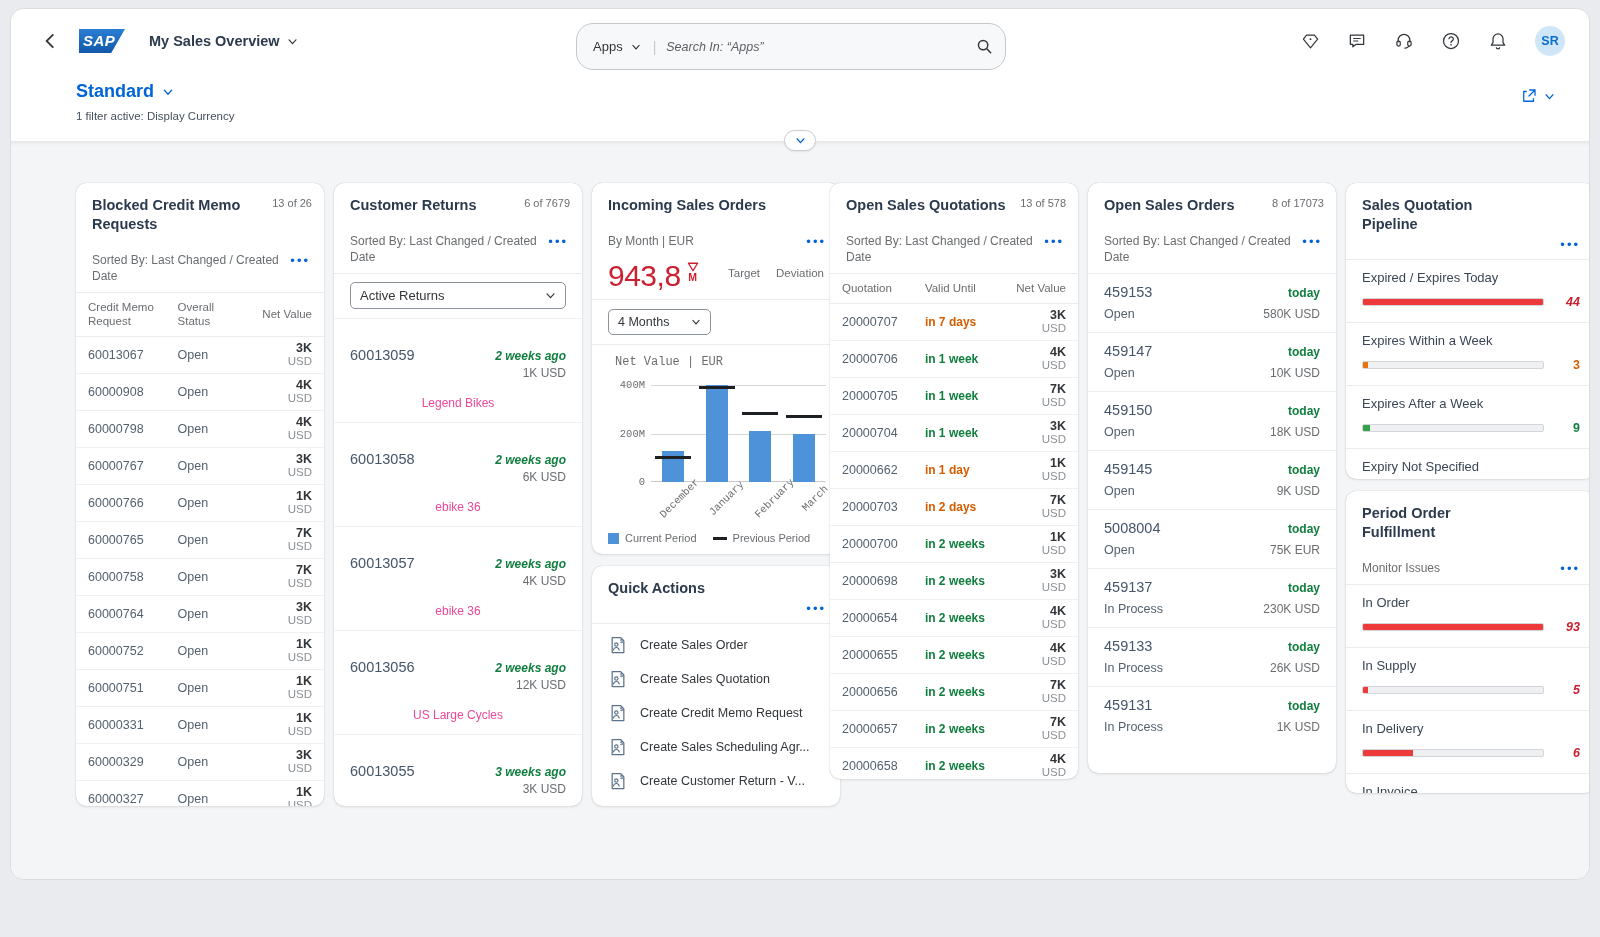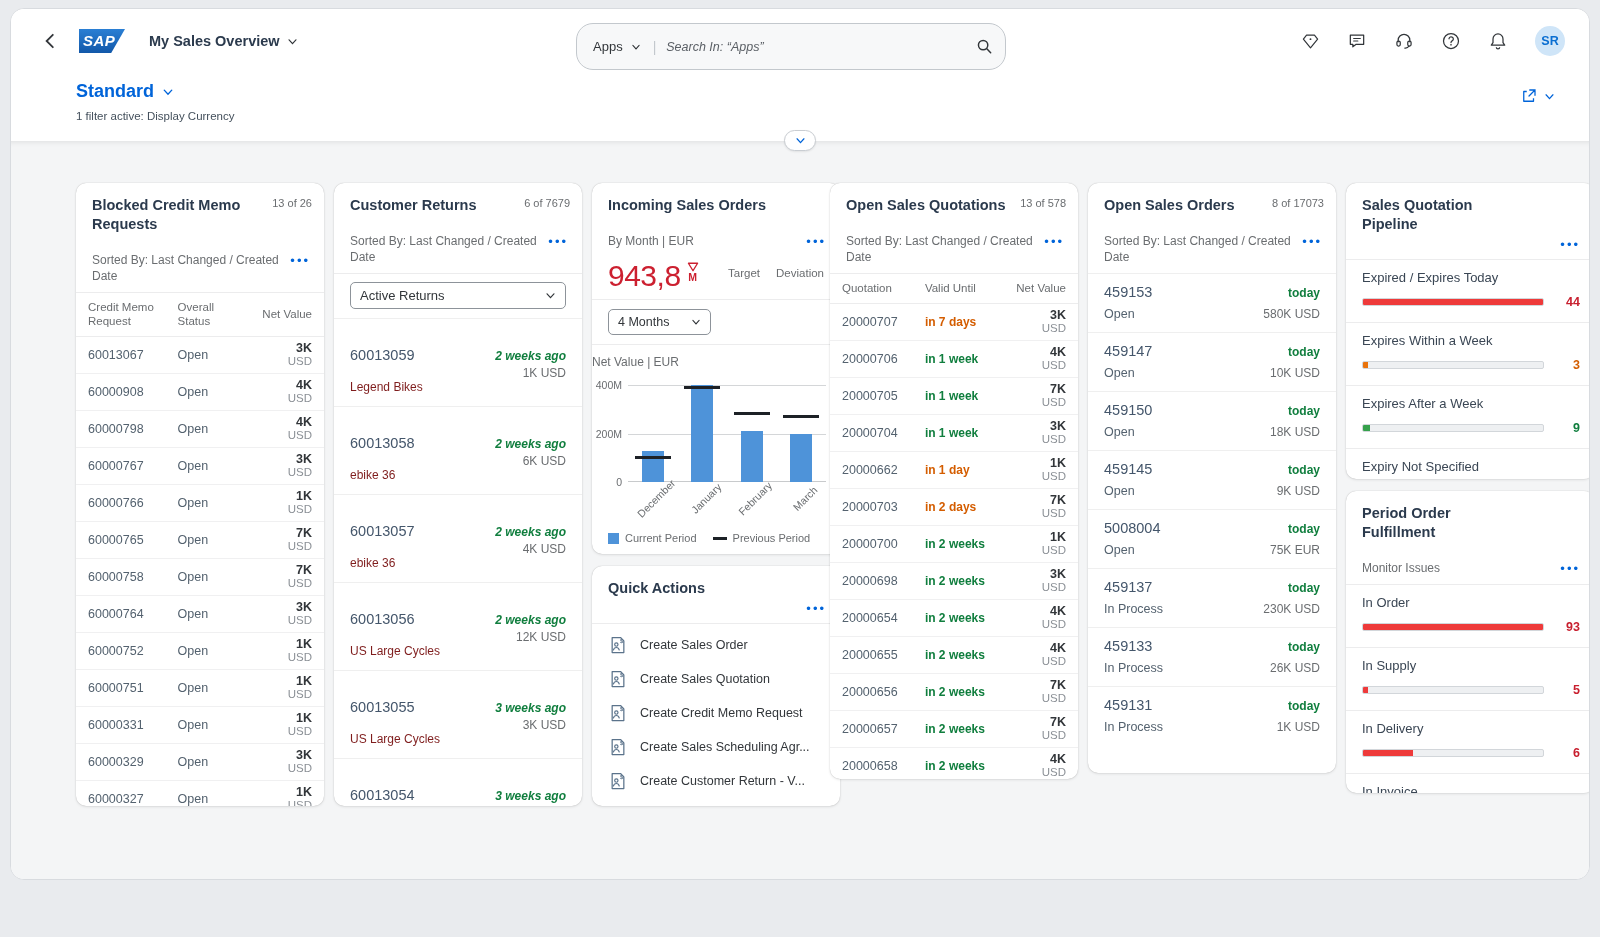--- a/index.html
+++ b/index.html
@@ -46,51 +46,51 @@
   .tbl-head { display:flex; padding:7px 12px; font-size:11.5px; color:#6a6d70; border-top:1px solid #ececed; border-bottom:1px solid #ececed; line-height:1.25; align-items:center; }
   .trow { display:flex; align-items:center; padding:3px 12px; min-height:37px; border-bottom:1px solid #f0f0f1; cursor:pointer; }
   .cA { width:40%; } .cB { width:28%; } .cC { width:32%; text-align:right; }
   .qA { width:37%; } .qB { width:36%; } .qC { width:27%; text-align:right; }
   .cell-id { font-size:12.5px; color:#54626f; }
   .cell-st { font-size:12.5px; color:#54626f; }
   .val-main { font-size:12.5px; font-weight:bold; color:#32363a; line-height:1.15; }
   .val-cur { font-size:11.5px; color:#8b9096; line-height:1.15; }
   .valid { font-size:12px; font-weight:bold; }
 
-  .clr-green { color:#107e3e; } .clr-orange { color:#d45d00; } .clr-red { color:#c8202f; }
+  .clr-green { color:#107e3e; } .clr-orange { color:#d45d00; } .clr-red { color:#c8202f;font-style:italic; }
 
   
   .select-row { padding:8px 16px 9px; }
   .sel { display:flex; align-items:center; justify-content:space-between; border:1px solid #7b8democ; border:1px solid #8d939a; border-radius:5px; height:27px; padding:0 9px; font-size:13px; color:#32363a; cursor:pointer; background:#fff; }
   .ret-item { padding:28px 16px 12px; border-top:1px solid #efefef; cursor:pointer; }
   .ret-l1 { display:flex; justify-content:space-between; align-items:baseline; }
   .ret-id { font-size:14.5px; color:#44566b; }
   .ret-age { font-size:12px; font-weight:bold; color:#107e3e;font-style:italic; }
   .ret-val { text-align:right; font-size:12px; color:#6a6d70; margin-top:3px; }
-  .ret-cust { font-size:12px; color:#7f1d1d; margin-top:0; min-height:14px; }
+  .ret-cust { font-size:12px; color:#ec4899; margin-top:16px; min-height:14px;text-align:center; }
 
   
   .ord-item { padding:10px 16px 11px; border-top:1px solid #efefef; cursor:pointer; }
   .ord-l1 { display:flex; justify-content:space-between; align-items:baseline; }
   .ord-id { font-size:14.5px; color:#44566b; }
   .ord-due { font-size:12px; font-weight:bold; color:#107e3e; }
   .ord-l2 { display:flex; justify-content:space-between; margin-top:7px; }
   .ord-st { font-size:12.5px; color:#54626f; }
   .ord-val { font-size:12px; color:#6a6d70; }
 
   
   .kpi-row { display:flex; align-items:flex-start; padding:4px 16px 8px; }
   .kpi-num { font-size:30px; color:#cc2030; line-height:1; letter-spacing:-.5px; }
   .kpi-dev { display:flex; flex-direction:column; align-items:center; margin-left:6px; margin-top:1px; color:#cc2030; }
   .kpi-unit { font-size:10.5px; font-weight:bold; margin-top:-1px; }
   .kpi-labels { margin-left:auto; display:flex; gap:16px; font-size:11.5px; color:#6a6d70; padding-top:6px; }
   .sep { border-top:1px solid #ececed; }
   .period-row { padding:9px 16px; }
   .sel-sm { display:inline-flex; align-items:center; gap:22px; border:1px solid #8d939a; border-radius:5px; height:26px; padding:0 9px; font-size:12.5px; color:#32363a; cursor:pointer; }
-  .chart-wrap { padding:10px 14px 2px 0; }
+  .chart-wrap { padding:10px 14px 2px 23px;font-family:Liberation Mono, monospace; }
   .chart-title { font-size:12px; color:#6a6d70; }
   .chart-area { position:relative; margin:16px 0 0 36px; height:97px; }
   .gline { position:absolute; left:0; right:0; height:1px; background:#d4d6d8; }
   .g100 { top:0; } .g50 { top:50%; } .g0 { bottom:0; background:#c8cacc; }
   .ylab { position:absolute; right:100%; margin-right:6px; font-size:10.5px; color:#6a6d70; transform:translateY(-50%); white-space:nowrap; }
   .y100 { top:0; } .y50 { top:50%; } .y0 { top:100%; }
   .plot { position:absolute; inset:0; display:flex; }
   .cgroup { flex:1; position:relative; display:flex; align-items:flex-end; justify-content:center; }
   .cbar { width:22px; background:#4e93d9; cursor:pointer; }
   .cprev { position:absolute; left:50%; transform:translateX(-50%); width:36px; height:3px; background:#1d2126; }

